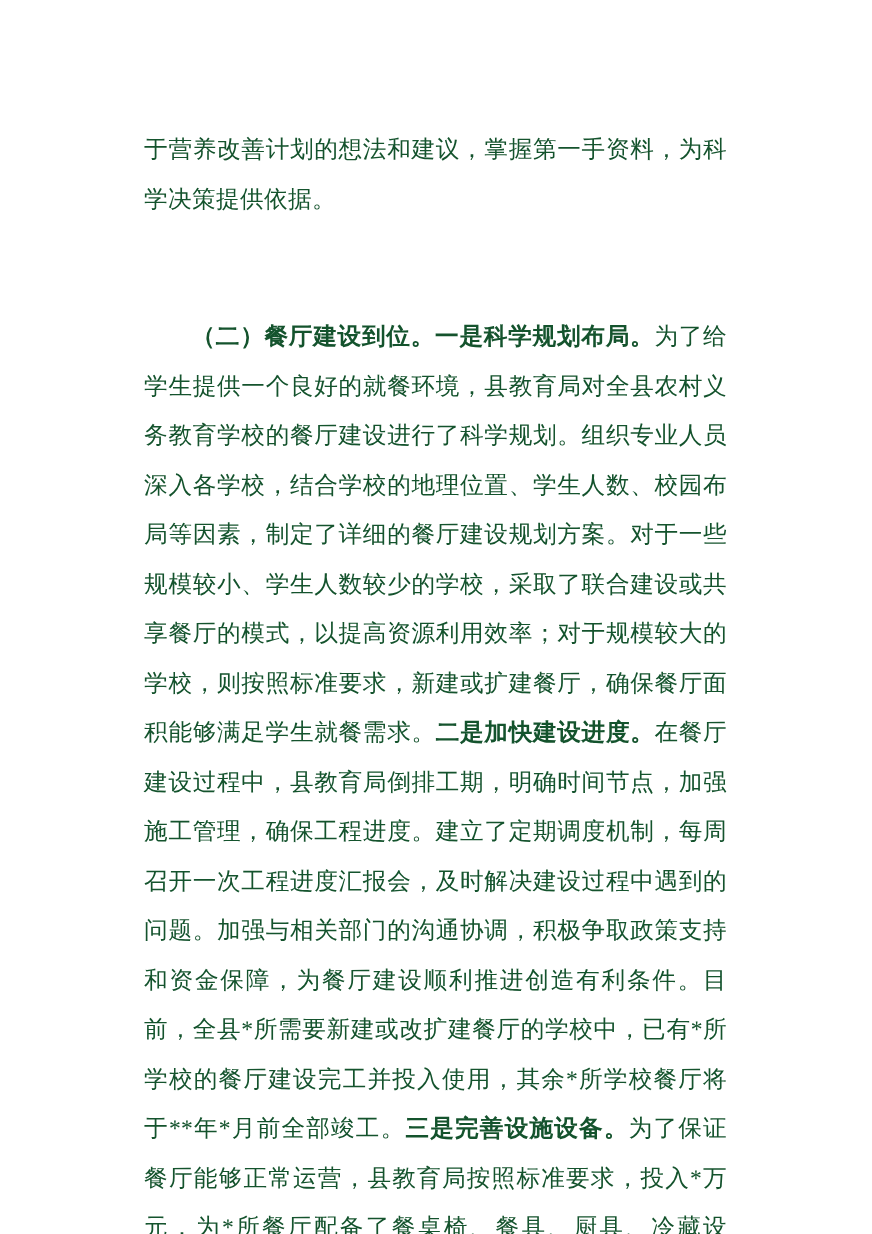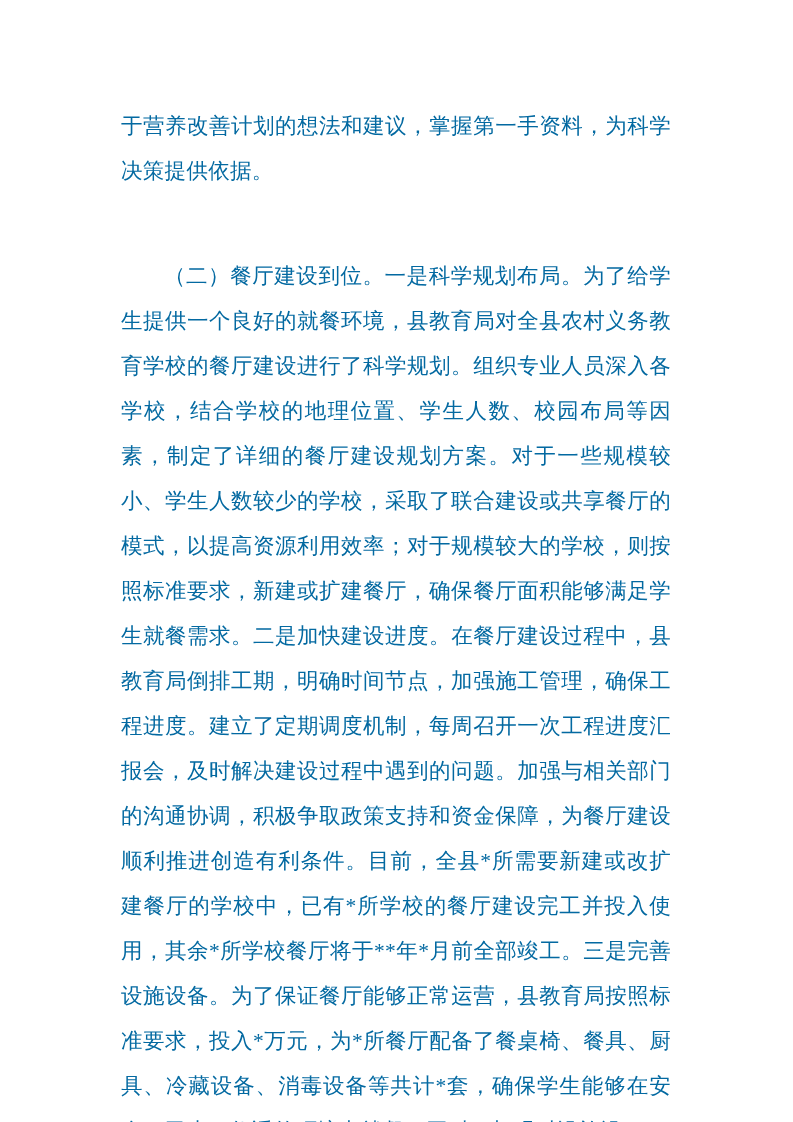--- a/index.html
+++ b/index.html
@@ -20,32 +20,32 @@
   }
   .content {
     position: absolute;
     left: 113px;
     top: 96px;
     width: 566px;
   }
   .para {
     font-size: 21.5px;
     line-height: 45px;
-    color: #0369a1;
+    color: #14532d;
     text-align: justify;
     text-justify: inter-ideograph;
     letter-spacing: 0.3px;
-    margin: 8px;
+    margin: 18px;
     font-family: "Liberation Serif", "DejaVu Serif", serif;
   }
   .para.indent {
     text-indent: 43px;
   }
   .b {
-    font-weight: normal;
+    font-weight: bold;
   }
   
   .gap-1 { height: 44px; }
 </style>
 </head>
 <body>
 
 <div class="page">
   <div class="content">
 

